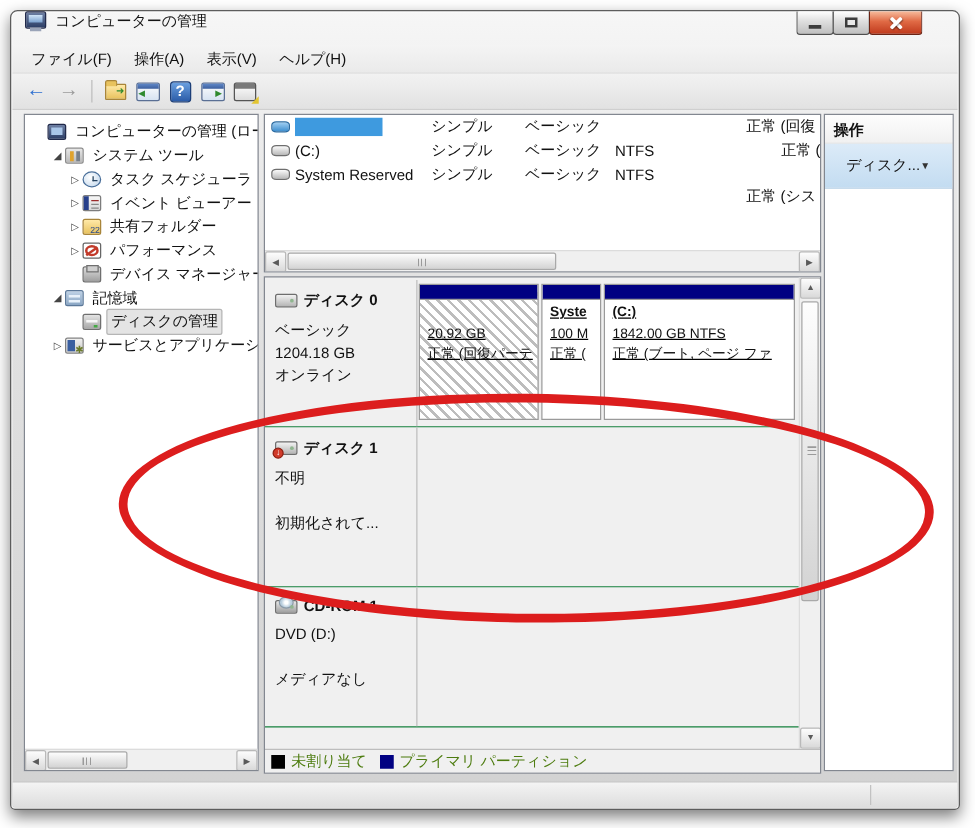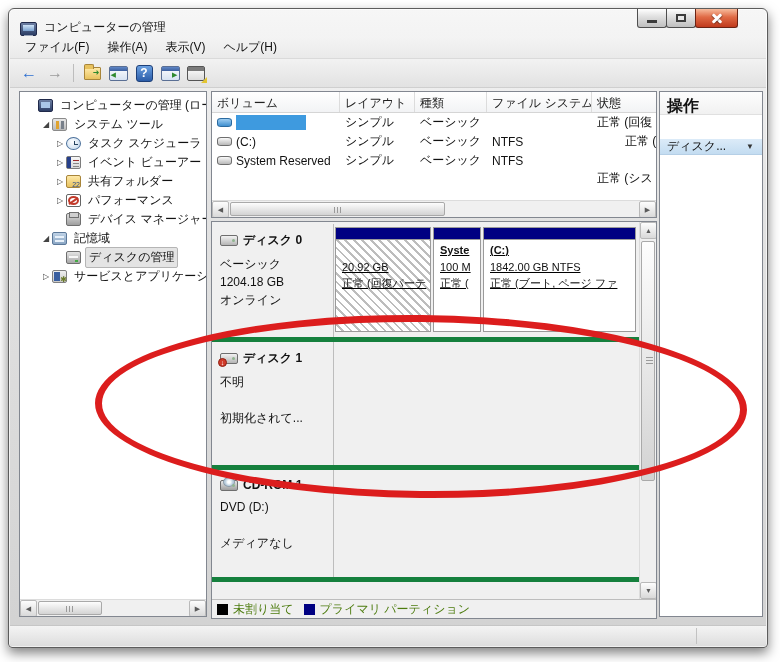--- a/index.html
+++ b/index.html
@@ -6,21 +6,21 @@
   html,body { width:780px; height:662px; background:#ffffff; overflow:hidden;
     font-family:"Liberation Sans","DejaVu Sans",sans-serif; }
 
   
   .window { position:absolute; left:8px; top:8px; width:760px; height:640px;
     background:linear-gradient(#f6f6f6,#e3e3e3 30%,#d2d2d2);
     border:1px solid #5c5c5c; border-radius:6px 6px 4px 4px;
     box-shadow:0 5px 12px rgba(0,0,0,.5), inset 0 0 0 1px rgba(255,255,255,.65); }
 
   .titlebar { position:absolute; left:0; top:0; right:0; height:27px;
-    display:flex; align-items:flex-end; padding-left:11px; }
+    display:flex; align-items:flex-start; padding-left:11px; }
   .title-text { font-size:12px; color:#151515; margin-left:7px; }
 
   .ic-computer { width:17px; height:14px; position:relative;
     background:linear-gradient(#6d7fa3,#2c3e66); border:1px solid #20294a; border-radius:2px; }
   .ic-computer::before { content:""; position:absolute; left:2px; top:2px; right:2px; bottom:4px;
     background:linear-gradient(#cfe3f7,#7aa1cf); }
   .ic-computer::after { content:""; position:absolute; left:3px; bottom:-3px; width:9px; height:3px;
     background:#9aa4b8; }
 
   .caption-buttons { position:absolute; top:0; right:29px; display:flex; }
@@ -134,21 +134,21 @@
     display:flex; align-items:center; justify-content:center; }
   .sb-thumb { position:absolute; background:linear-gradient(#fdfdfd,#d3d3d3);
     border:1px solid #a9a9a9; border-radius:2px; }
   .sb-thumb.h { top:1px; height:14px; }
   .sb-thumb.h::after { content:""; position:absolute; left:50%; top:4px; width:8px; height:6px; margin-left:-4px;
     background:repeating-linear-gradient(90deg,#9a9a9a 0 1px,transparent 1px 3px); }
   .sb-thumb.v::after { content:""; position:absolute; top:50%; left:4px; height:8px; width:7px; margin-top:-4px;
     background:repeating-linear-gradient(#9a9a9a 0 1px,transparent 1px 3px); }
 
   
-  .disk-row { position:absolute; left:0; width:428px; border-bottom:5px solid #15803d; background:#f0f0f0; }
+  .disk-row { position:absolute; left:0; width:428px; border-bottom:1px solid #15803d; background:#f0f0f0; }
   .disk-label { position:absolute; left:0; top:0; bottom:0; width:122px; border-right:1px solid #bdbdbd;
     padding:8px 6px 0 8px; font-size:12px; color:#111; }
   .disk-title { display:flex; align-items:center; gap:5px; font-weight:bold; margin-bottom:6px; }
   .disk-line { line-height:18px; white-space:nowrap; overflow:hidden; min-height:18px; }
   .dico { width:18px; height:11px; border:1px solid #6e6e6e; border-radius:2px;
     background:linear-gradient(#f2f2f2,#b5b5b5); position:relative; flex:none; }
   .dico::after { content:""; position:absolute; right:2px; top:3px; width:3px; height:3px;
     background:#8fb58f; border-radius:50%; }
   .dico .err-badge { position:absolute; left:-3px; bottom:-4px; width:9px; height:9px; border-radius:50%;
     background:#d03a2a; border:1px solid #8f1f12; color:#fff; font-size:7px; line-height:8px;
@@ -166,25 +166,25 @@
   .part-title { font-weight:bold; min-height:15px; }
   .part-line { line-height:16px; }
 
   .legend { position:absolute; left:0; right:0; bottom:0; height:19px; background:#f0f0f0;
     border-top:1px solid #bdbdbd; display:flex; align-items:center; padding-left:5px; gap:10px;
     font-size:12px; color:#4d7c0f; }
   .legend-item { display:flex; align-items:center; gap:5px; }
   .legend-swatch { width:11px; height:11px; }
 
   
-  .actions-header { height:23px; padding:4px 0 0 7px; font-size:16px; font-weight:bold; color:#111;
+  .actions-header { height:23px; padding:4px 0 0 7px; font-size:12px; font-weight:bold; color:#111;
     background:linear-gradient(#fdfdfd,#f1f1f1); border-bottom:1px solid #e0e0e0; }
-  .actions-item { height:16px; display:flex; align-items:center; justify-content:space-between;
+  .actions-item { height:36px; display:flex; align-items:center; justify-content:center;
     padding:0 8px 0 7px; font-size:12px; color:#111;
-    background:linear-gradient(#dcebf8,#c3dcf1); border-bottom:1px solid #b5cfe6;margin-top:24px; }
+    background:linear-gradient(#dcebf8,#c3dcf1); border-bottom:1px solid #b5cfe6; }
   .actions-caret { font-size:8px; color:#333; }
 
   .statusbar { position:absolute; left:1px; right:1px; bottom:1px; height:21px;
     background:linear-gradient(#f4f4f4,#dddddd); border-top:1px solid #c6c6c6;
     border-radius:0 0 3px 3px; }
   .status-sep { position:absolute; left:686px; top:2px; bottom:2px; width:1px; background:#c2c2c2; }
 
   
   .annotation-ellipse { position:absolute; left:95px; top:315px; width:652px; height:183px;
     border:7px solid #dc1d1d; border-radius:50%; transform:rotate(0.6deg); z-index:50;
@@ -300,27 +300,20 @@
           <span>◀</span>
         </div>
       <div class="sb-thumb h" style="left:18px;width:64px;"></div>
       <div class="sb-btn" style="right:0;top:0;">
           <span>▶</span>
         </div>
     </div>
   </div>
 
   <div class="pane pane-volumes">
-    <div class="vol-header" id="vol-header">
-        <span class="vol-h-cell" style="width: 128px;">ボリューム</span>
-        <span class="vol-h-cell" style="width: 75px;">レイアウト</span>
-        <span class="vol-h-cell" style="width: 72px;">種類</span>
-        <span class="vol-h-cell" style="width: 105px;">ファイル システム</span>
-        <span class="vol-h-cell" style="width: 66px;">状態</span>
-      </div>
     <div id="vol-rows">
         <div class="vol-row">
           <span class="vol-cell vol-name" style="width: 128px;">
             <span class="vico blue"></span>
             <span class="redaction"></span>
           </span>
           <span class="vol-cell" style="width: 75px;">シンプル</span>
           <span class="vol-cell" style="width: 72px;">ベーシック</span>
           <span class="vol-cell" style="width: 105px;"></span>
           <span class="vol-cell" style="width: 66px;">正常 (回復</span>

